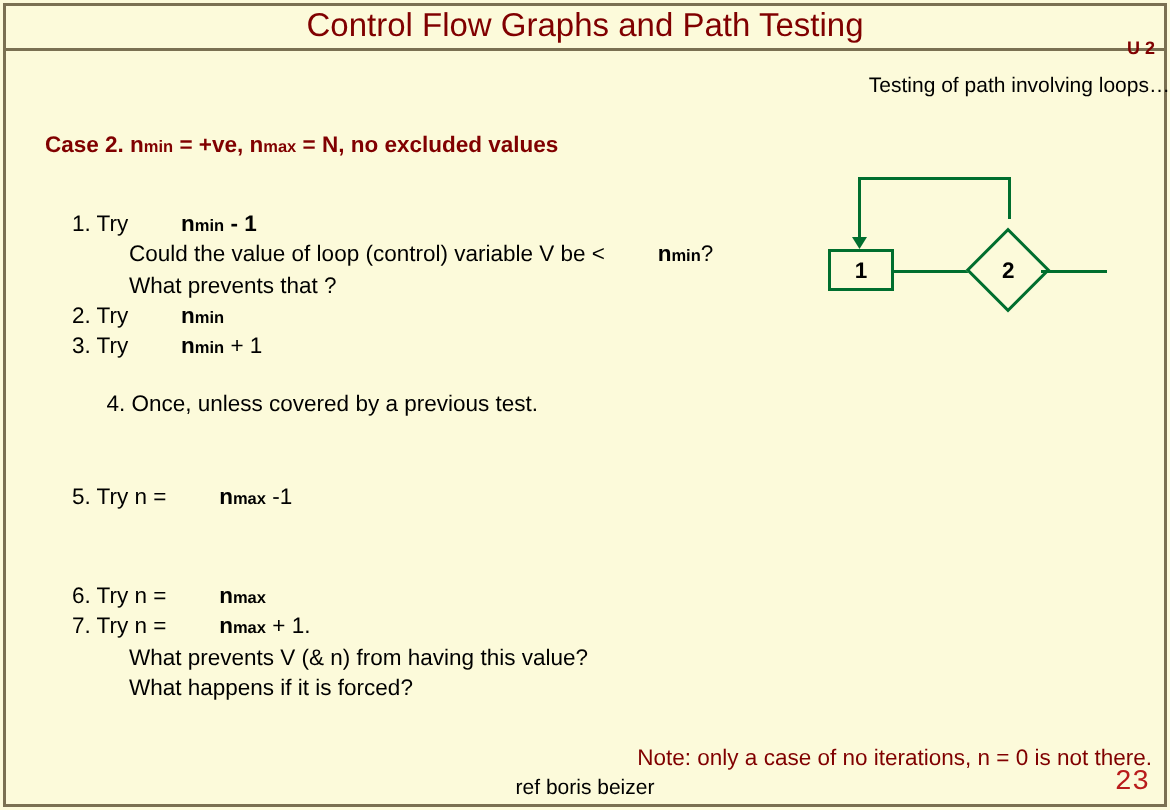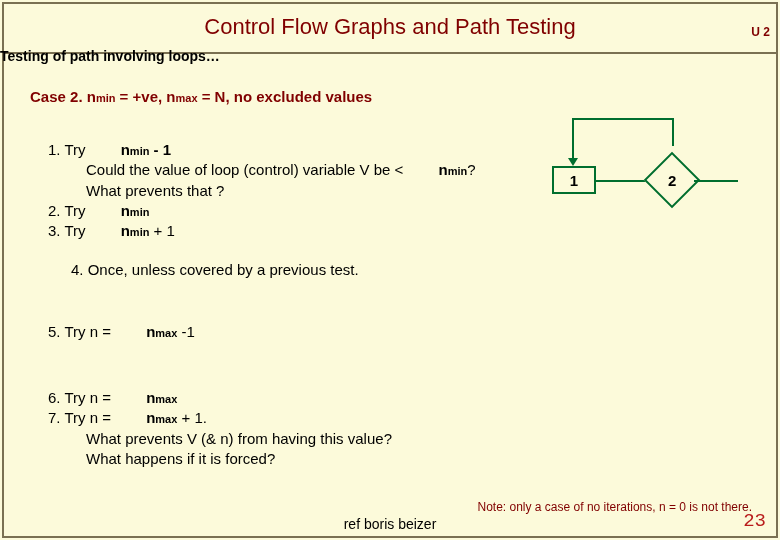--- a/index.html
+++ b/index.html
@@ -12,21 +12,21 @@
     overflow: hidden;
   }
   .outer-border {
     position: absolute;
     top: 2px; left: 2px; right: 2px; bottom: 2px;
     border: 2px solid #7a7052;
   }
   .title-bar {
     position: absolute;
     top: 2px; left: 2px; right: 2px;
-    height: 52px;
+    height: 32px;
     border-bottom: 2px solid #7a7052;
     display: flex;
     align-items: center;
     justify-content: center;
   }
   .title {
     font-size: 22px;
     color: #800000;
     font-weight: normal;
   }
@@ -36,24 +36,25 @@
     top: 10px;
     font-size: 12px;
     font-weight: bold;
     color: #800000;
     margin-top: 13px;
   }
   .subtitle {
     position: absolute;
     top: 48px;
     width: 100%;
-    text-align: left;
+    text-align: right;
     font-size: 14px;
-    font-weight: bold;
-    color: #000;
+    font-weight: normal;
+    color: #000;
+    padding-left: 48px;
   }
   .case-line {
     position: absolute;
     top: 88px;
     left: 30px;
     font-size: 15px;
     color: #800000;
     font-weight: bold;
   }
   .case-prefix { font-weight: bold; }
@@ -87,22 +88,22 @@
     position: absolute;
     top: 388px;
     left: 48px;
     font-size: 15px;
     color: #000;
     line-height: 1.35;
   }
   .note {
     position: absolute;
     bottom: 26px;
-    right: 28px;
-    font-size: 12px;
+    right: 12px;
+    font-size: 15px;
     color: #800000;
   }
   .ref {
     position: absolute;
     bottom: 8px;
     left: 50%;
     transform: translateX(-50%);
     font-size: 14px;
     color: #000;
   }

